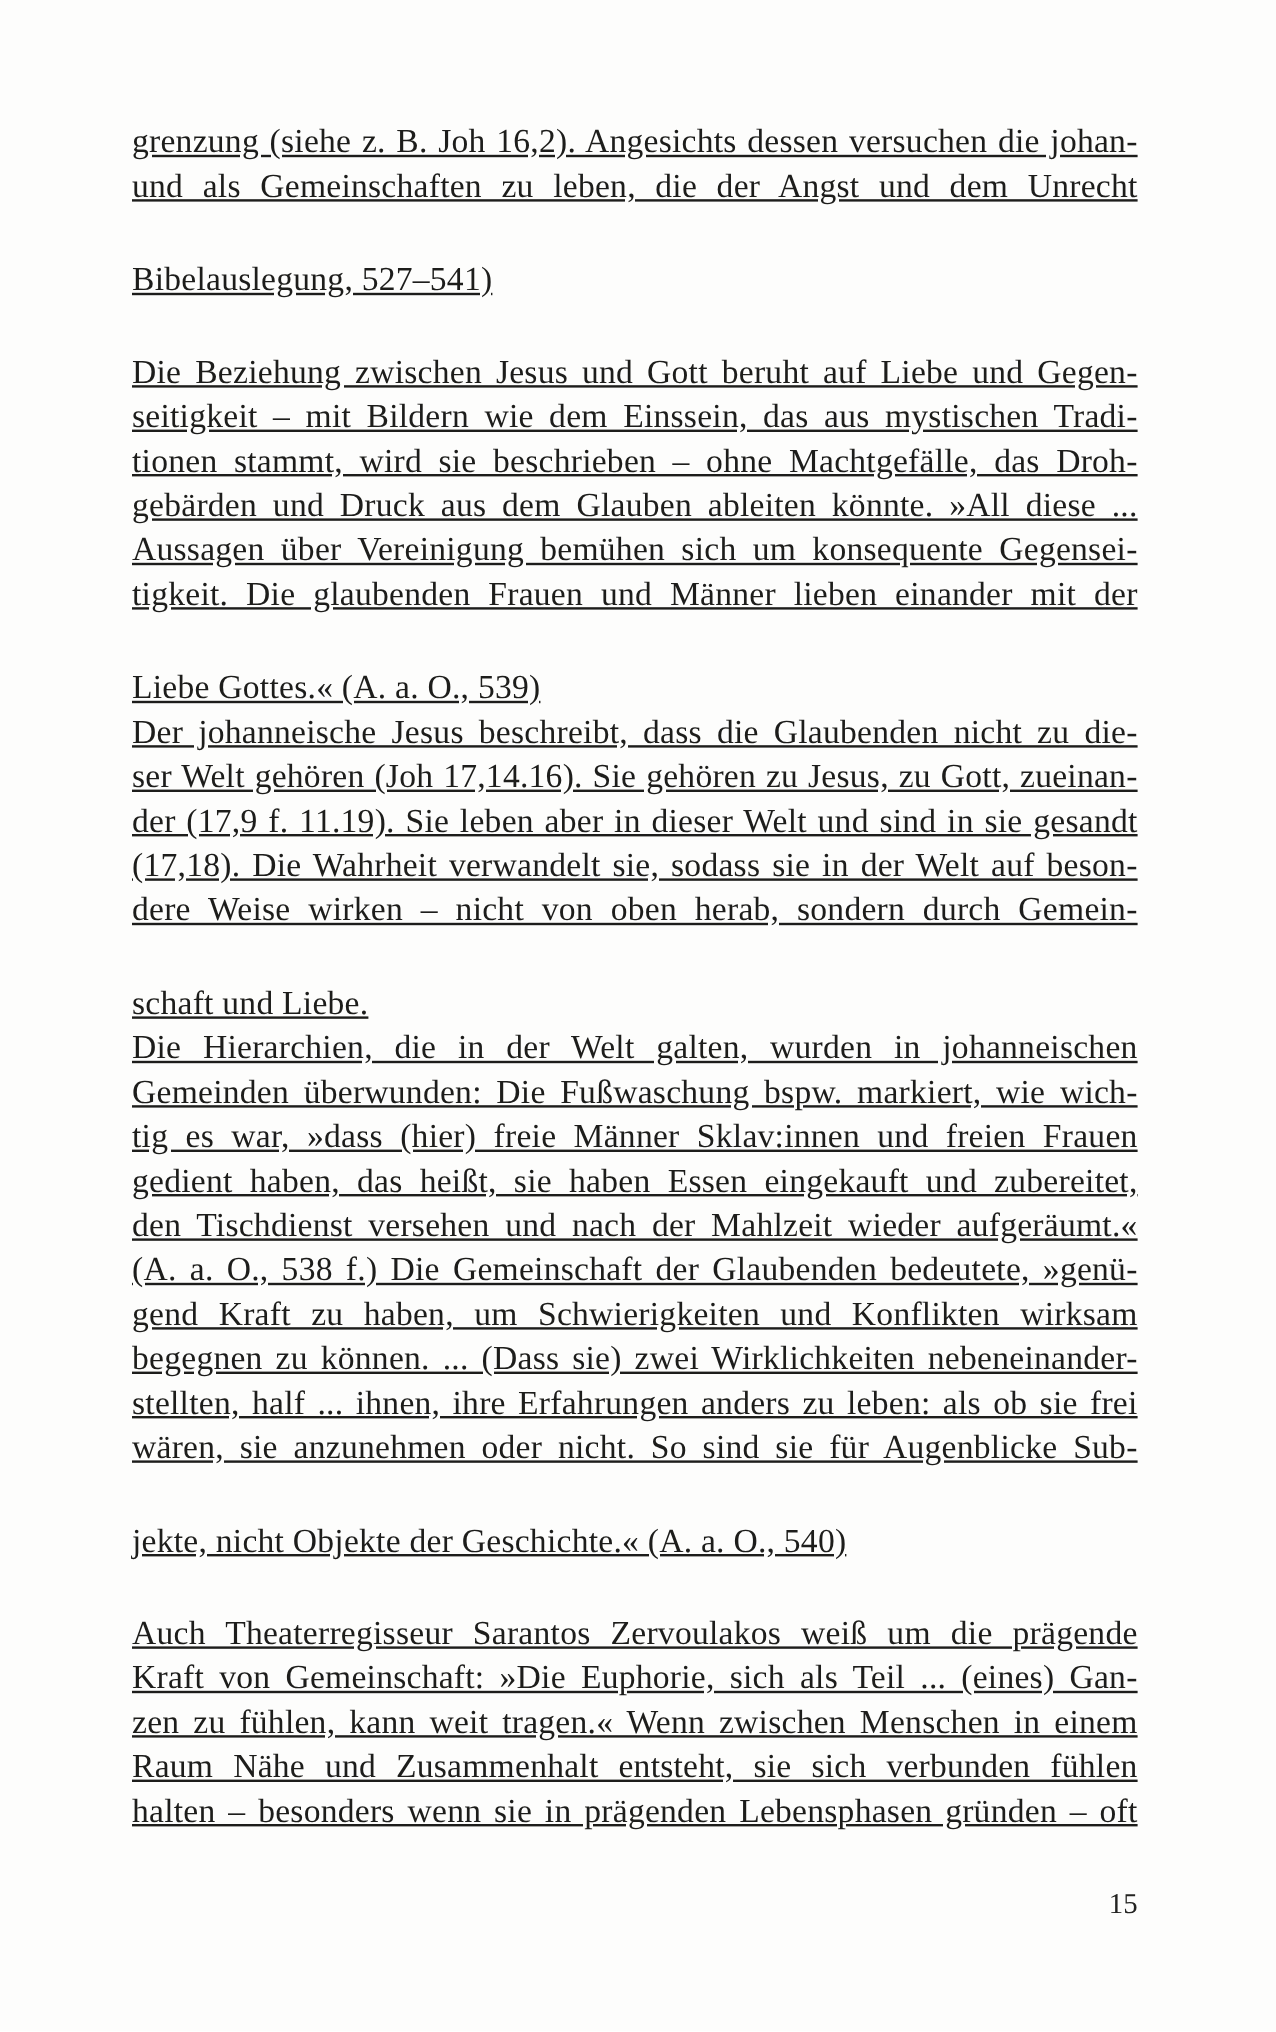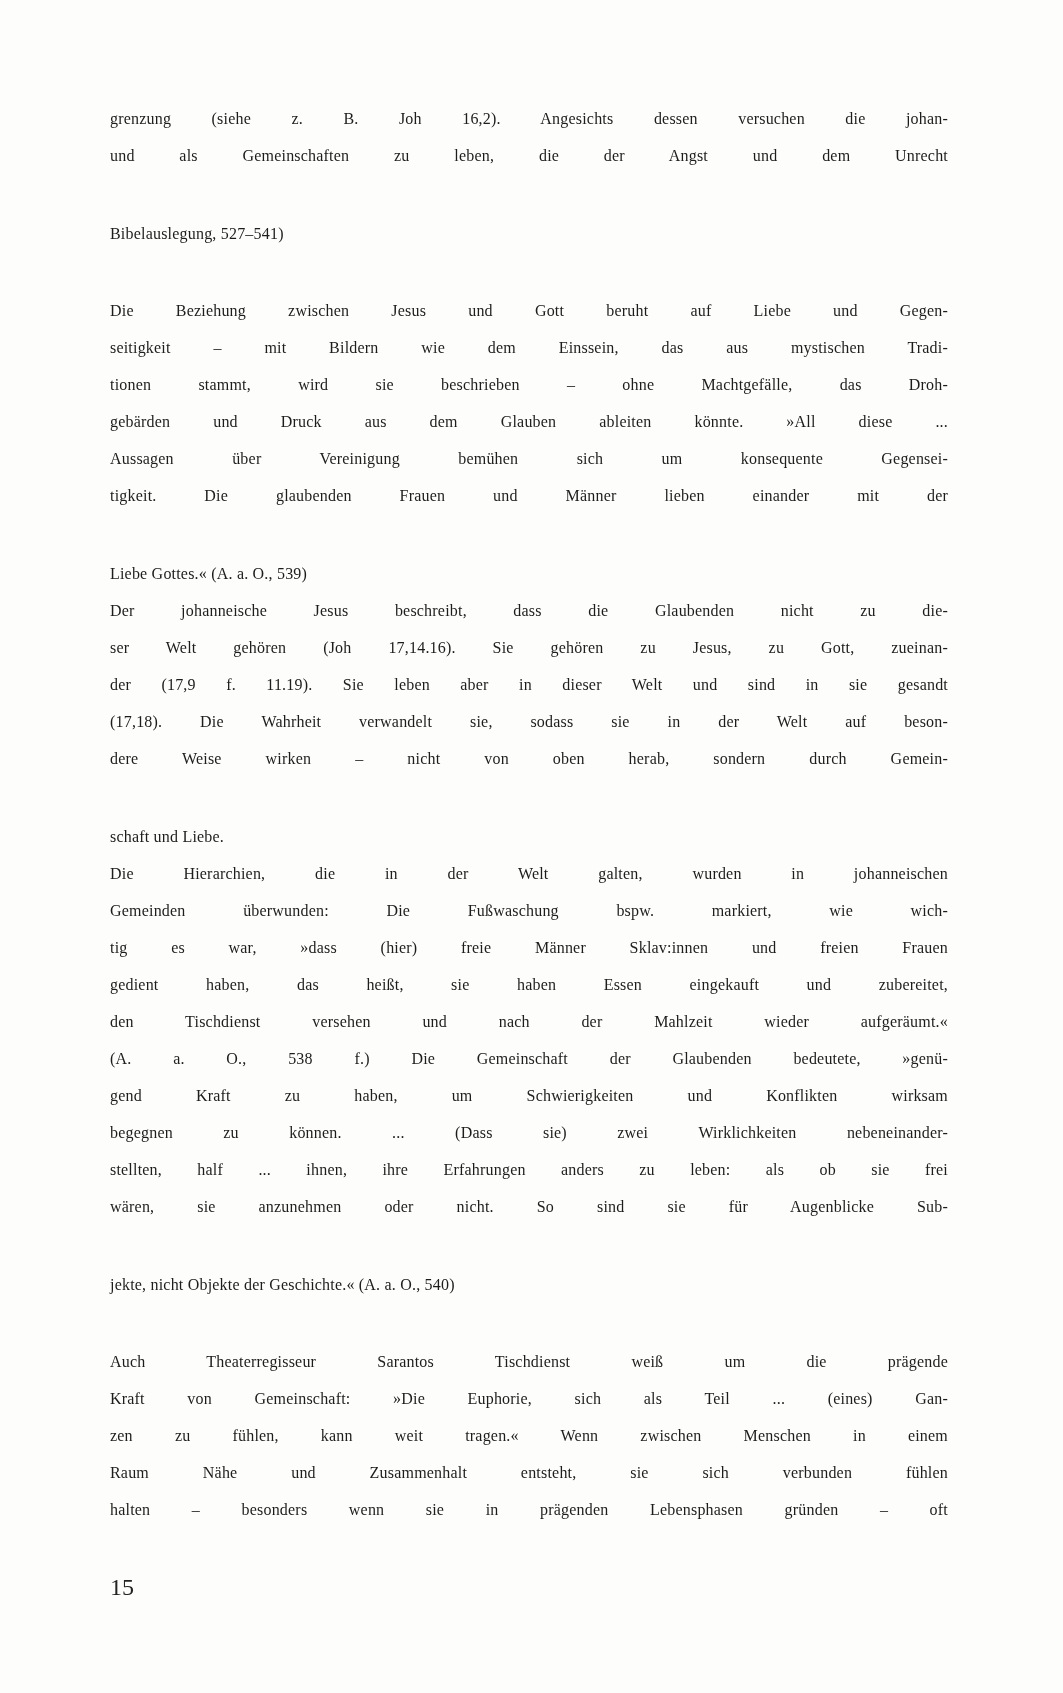--- a/index.html
+++ b/index.html
@@ -23,37 +23,38 @@
     width: 838px;
   }
   .paragraph {
     margin: 0;
     padding: 0;
   }
   .paragraph.gap {
     margin-top: 40px;
   }
   .line {
-    font-size: 16px;
+    font-size: 28px;
     line-height: 37px;
     text-align: justify;
     text-align-last: justify;
     letter-spacing: 0.2px;
     white-space: normal;
+    text-decoration: underline;
   }
   .line.last {
     text-align-last: left;
     margin-top: 41px;
   }
   .folio {
     position: absolute;
     left: 110px;
     top: 1572px;
     width: 838px;
-    text-align: left;
+    text-align: right;
   }
   .page-number {
     font-size: 24px;
     line-height: 30px;
     color: #232321;
   }
 </style>
 </head>
 <body>
 
@@ -88,21 +89,21 @@
         <div class="line">gedient haben, das heißt, sie haben Essen eingekauft und zubereitet,</div>
         <div class="line">den Tischdienst versehen und nach der Mahlzeit wieder aufgeräumt.«</div>
         <div class="line">(A. a. O., 538 f.) Die Gemeinschaft der Glaubenden bedeutete, »genü-</div>
         <div class="line">gend Kraft zu haben, um Schwierigkeiten und Konflikten wirksam</div>
         <div class="line">begegnen zu können. ... (Dass sie) zwei Wirklichkeiten nebeneinander-</div>
         <div class="line">stellten, half ... ihnen, ihre Erfahrungen anders zu leben: als ob sie frei</div>
         <div class="line">wären, sie anzunehmen oder nicht. So sind sie für Augenblicke Sub-</div>
         <div class="line last">jekte, nicht Objekte der Geschichte.« (A. a. O., 540)</div>
       </div>
       <div class="paragraph gap">
-        <div class="line">Auch Theaterregisseur Sarantos Tischdienst weiß um die prägende</div>
+        <div class="line">Auch Theaterregisseur Sarantos Zervoulakos weiß um die prägende</div>
         <div class="line">Kraft von Gemeinschaft: »Die Euphorie, sich als Teil ... (eines) Gan-</div>
         <div class="line">zen zu fühlen, kann weit tragen.« Wenn zwischen Menschen in einem</div>
         <div class="line">Raum Nähe und Zusammenhalt entsteht, sie sich verbunden fühlen</div>
         <div class="line">halten – besonders wenn sie in prägenden Lebensphasen gründen – oft</div>
       </div>
     </main>
   <footer class="folio">
     <span class="page-number">15</span>
   </footer>
 </div>

